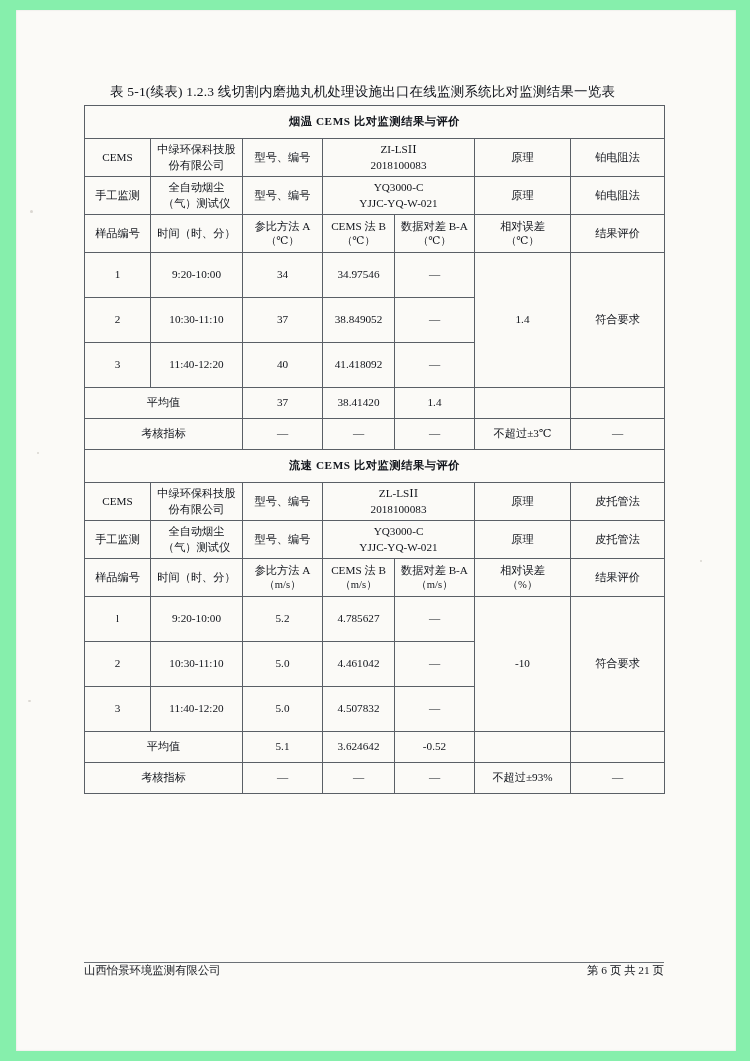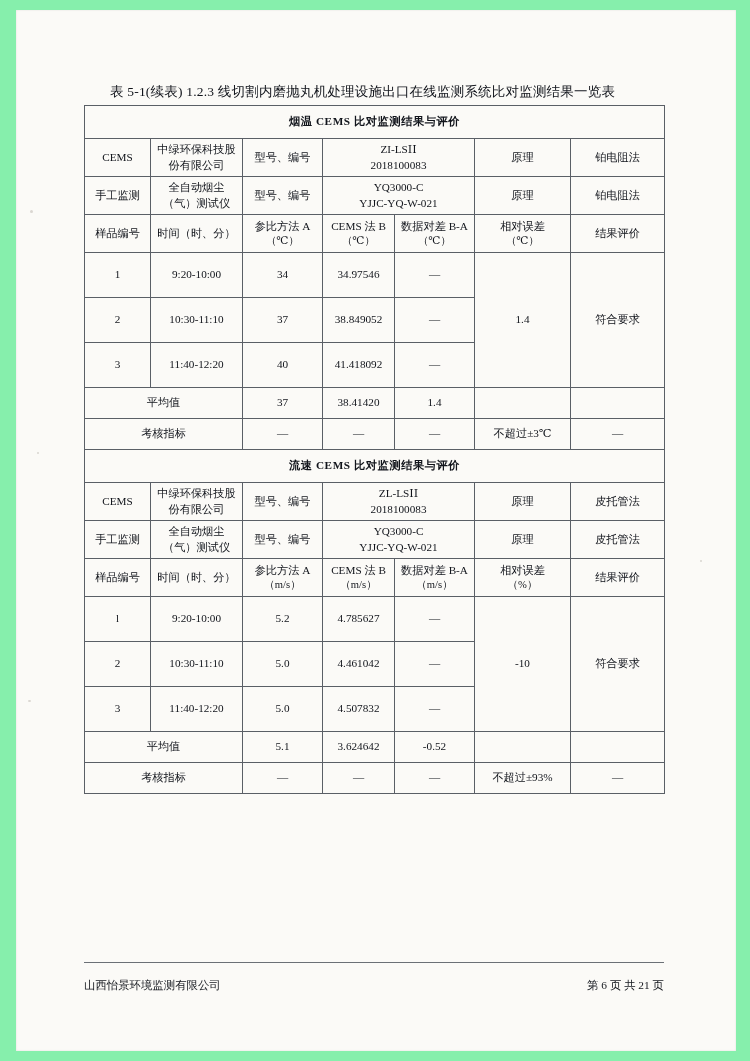--- a/index.html
+++ b/index.html
@@ -73,21 +73,21 @@
   .b { font-weight: normal; }
   .nowrap { white-space: nowrap; }
   .two-line span { display: block; }
   .dash { font-size: 12px; }
   .footer {
     position: absolute;
     left: 84px;
     top: 962px;
     width: 580px;
     border-top: 1px solid #6b7076;
-    padding-top: 15px;
+    padding-top: 0;
     font-size: 11.4px;
     color: #14171d;
   }
   .footer .left { float: left; }
   .footer .right { float: right; }
   .footer:after { content: ""; display: block; clear: both; }
   
   .speck {
     position: absolute;
     background: #b9b4ab;

